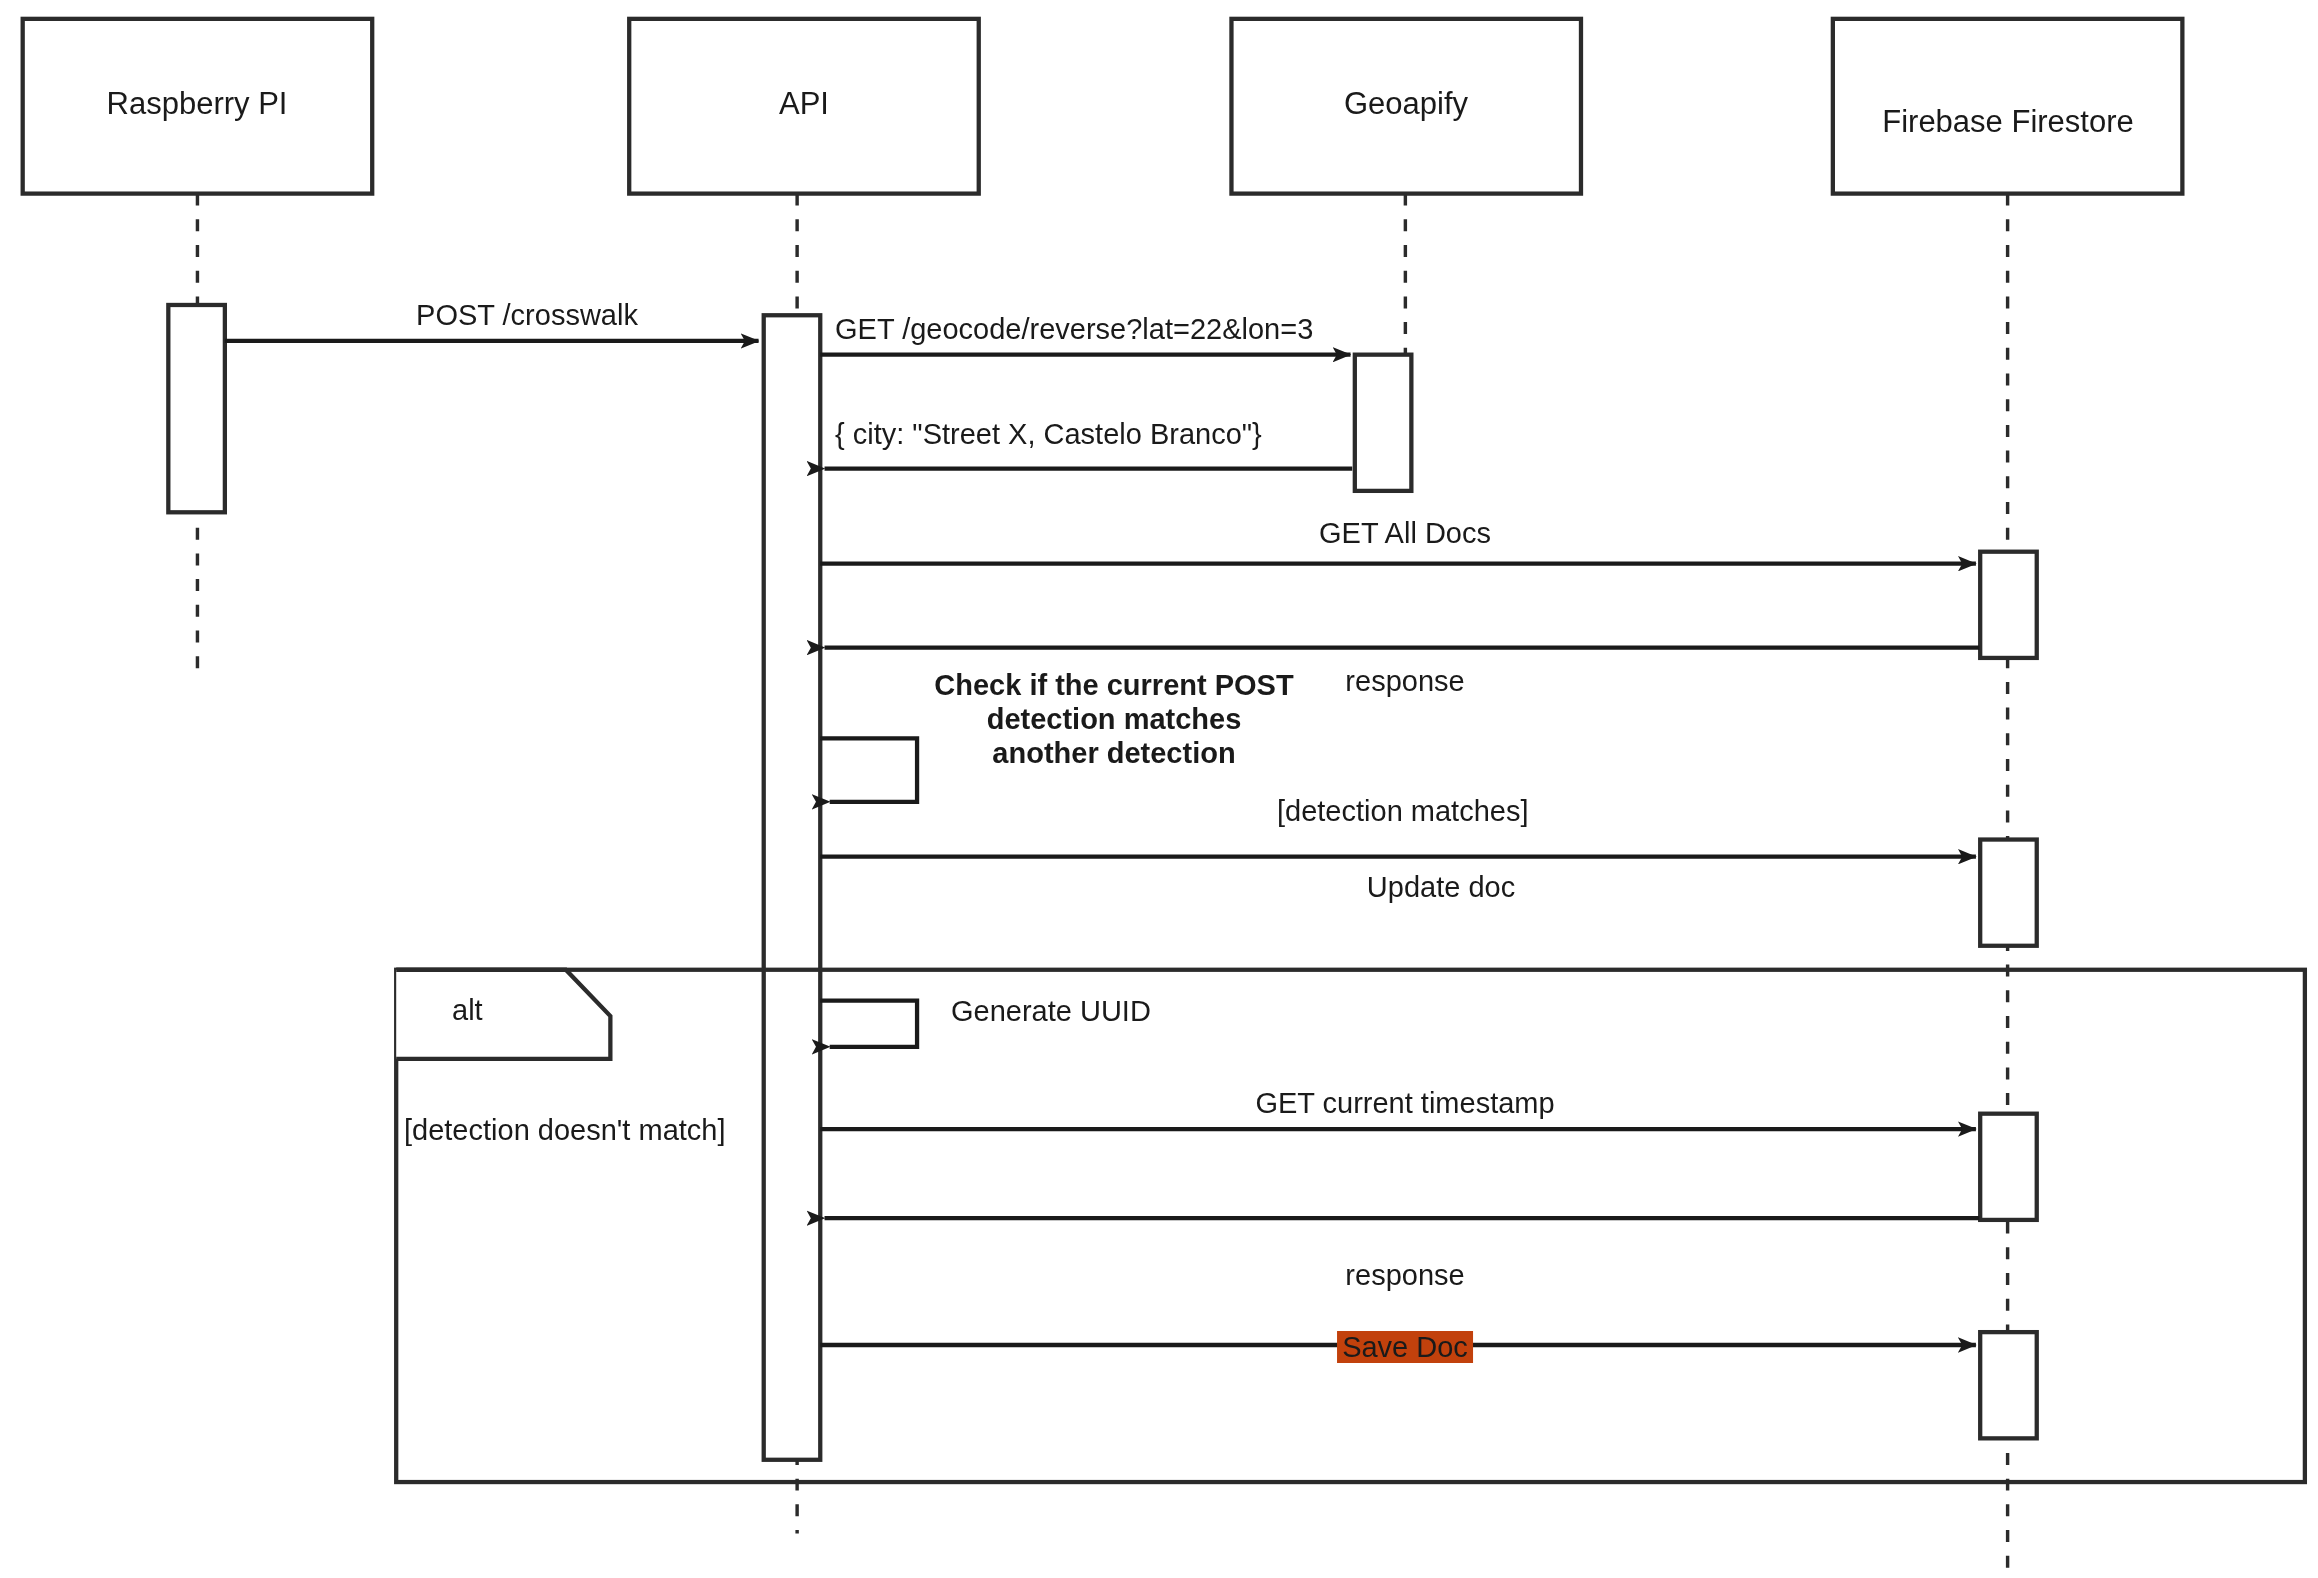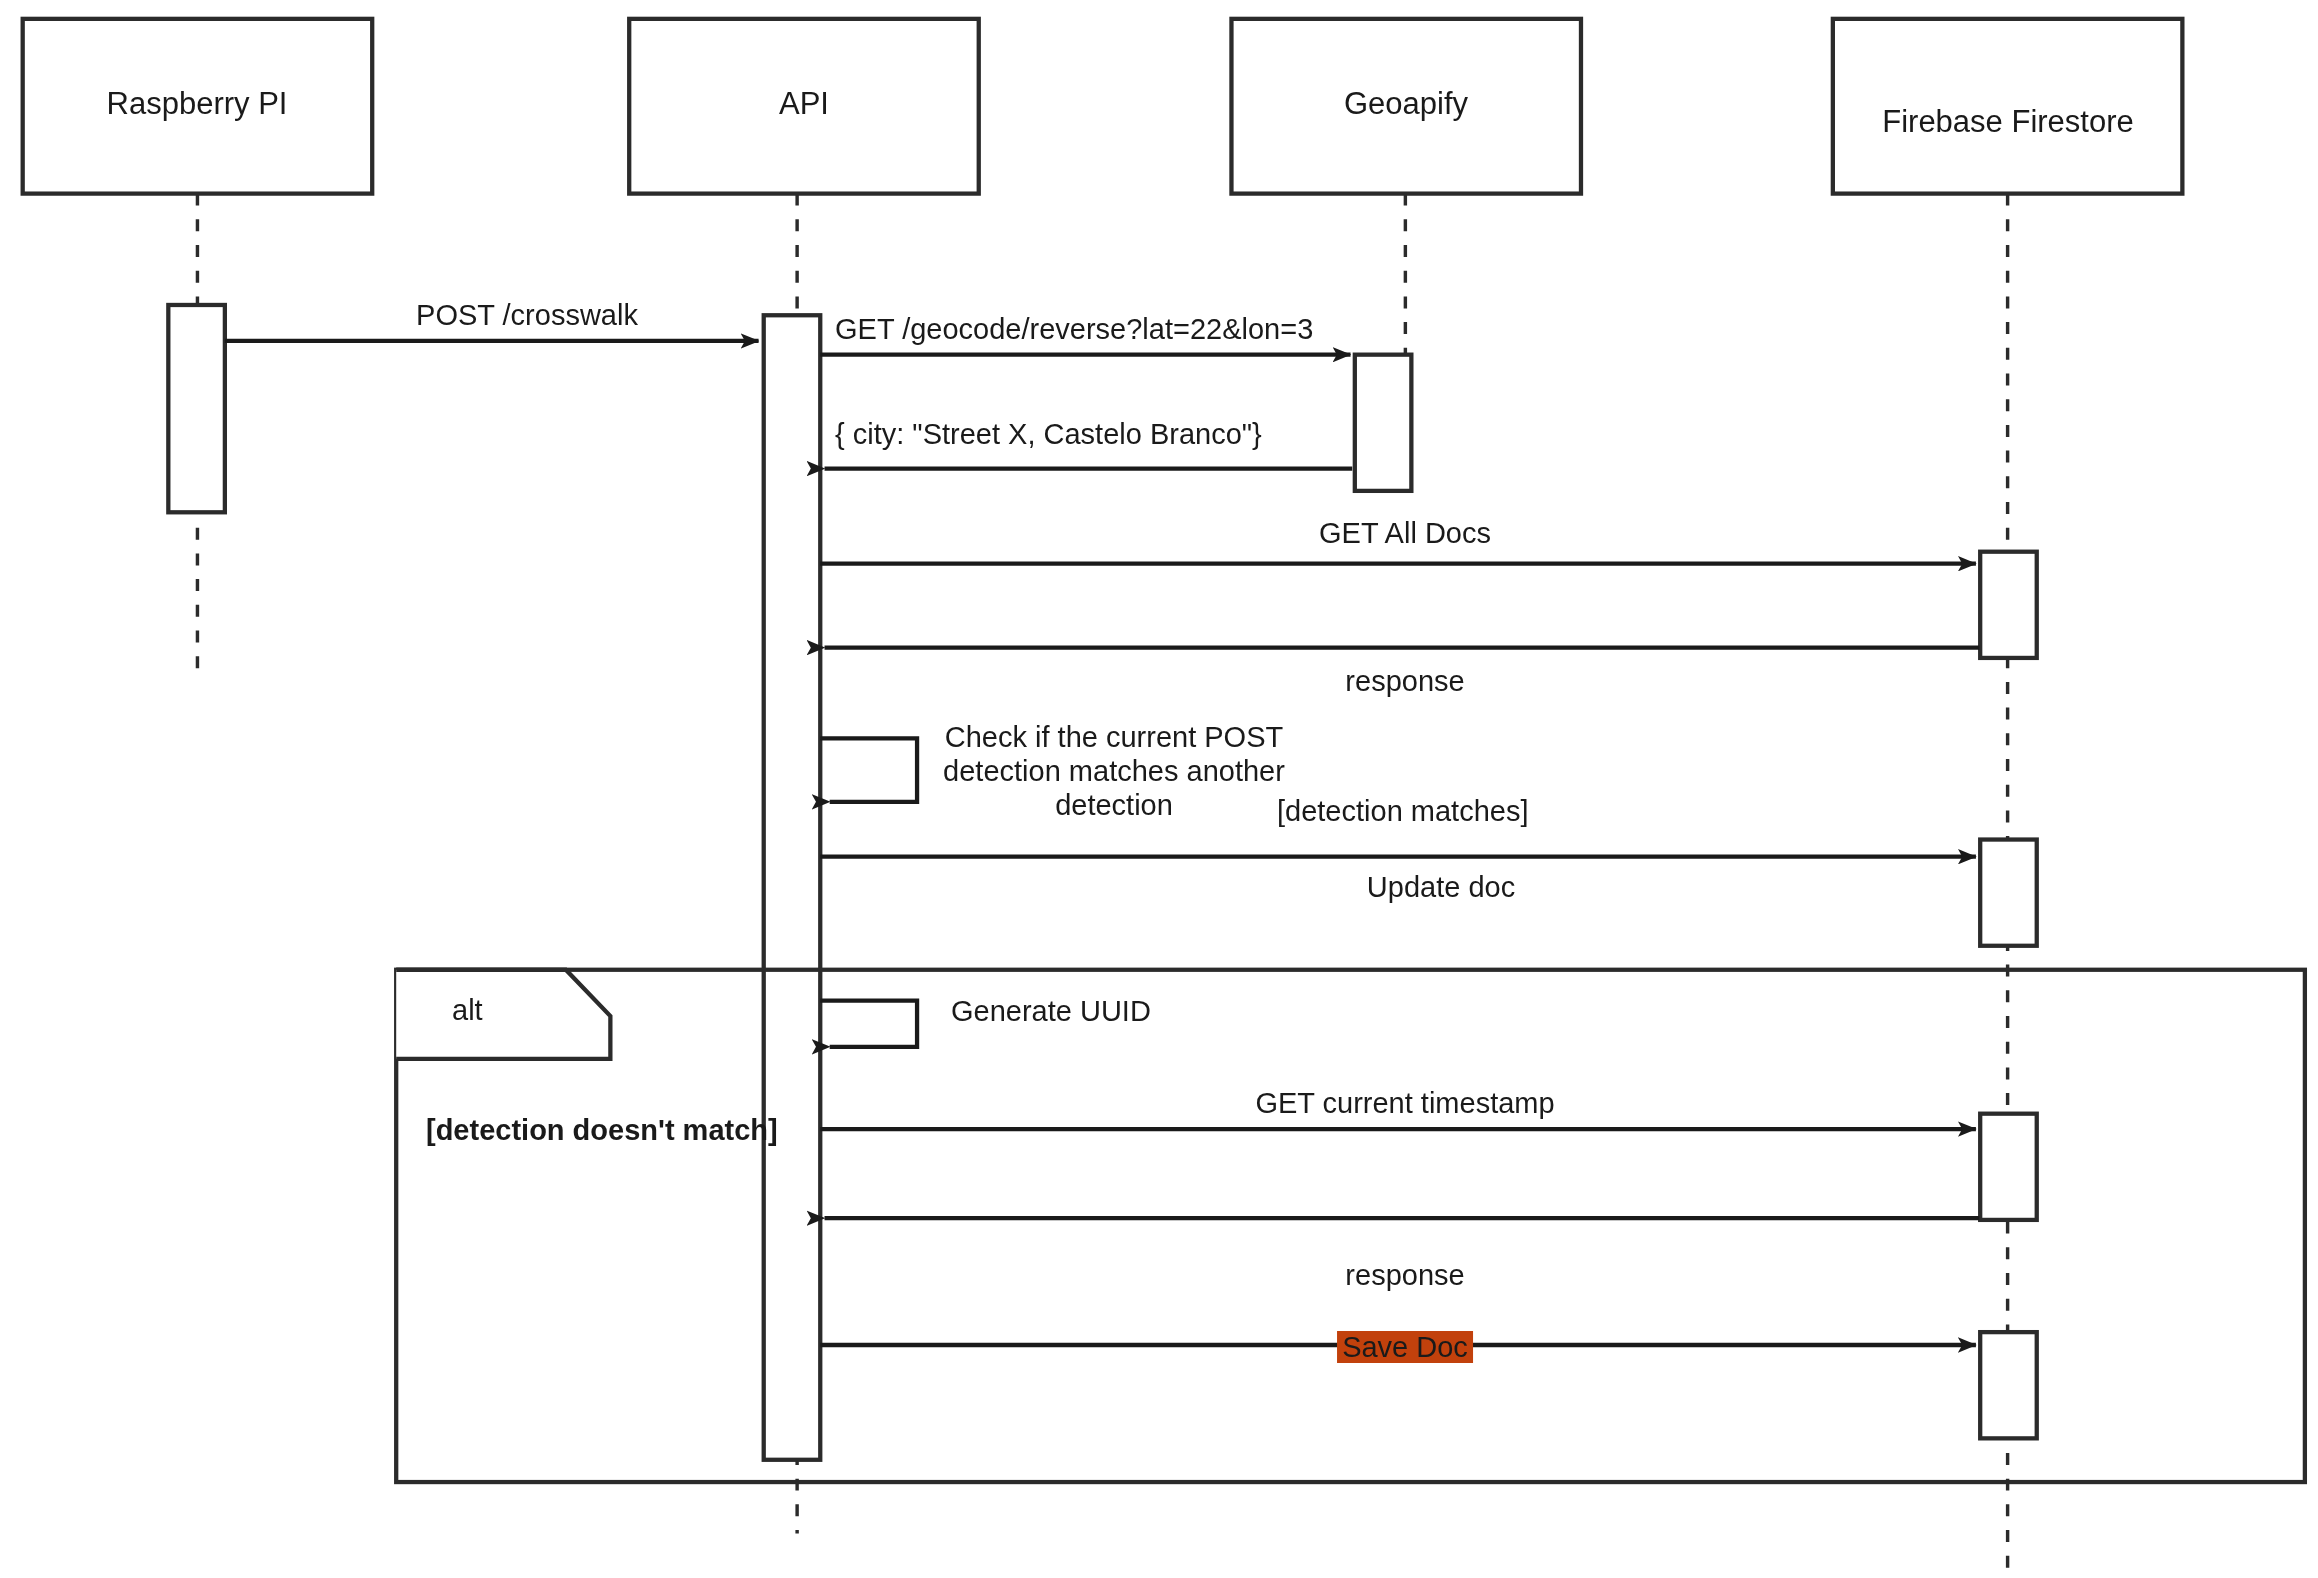--- a/index.html
+++ b/index.html
@@ -124,34 +124,34 @@
   <div class="mlabel center" style="left:497px;top:298px;margin-left:30px;">POST /crosswalk</div>
 
   <div class="mlabel" style="left:835px;top:312px;">GET /geocode/reverse?lat=22&amp;lon=3</div>
 
   <div class="mlabel" style="left:835px;top:417px;">{ city: "Street X, Castelo Branco"}</div>
 
   <div class="mlabel center" style="left:1405px;top:516px;">GET All Docs</div>
 
   <div class="mlabel center" style="left:1405px;top:664px;">response</div>
 
-  <div class="mlabel multiline" style="left:934px;top:720px;">Check if the current POST detection matches another detection</div>
+  <div class="mlabel multiline" style="left:934px;top:668px;font-weight:bold;">Check if the current POST detection matches another detection</div>
 
   <div class="guard" style="left:1277px;top:795px;">[detection matches]</div>
 
   <div class="mlabel center" style="left:1405px;top:870px;margin-left:36px;">Update doc</div>
 
   <div class="mlabel" style="left:951px;top:994px;">Generate UUID</div>
 
   <div class="mlabel center" style="left:1405px;top:1086px;">GET current timestamp</div>
 
   <div class="mlabel center" style="left:1405px;top:1258px;">response</div>
 
   <div class="mlabel center" style="left:1405px;top:1330px;">
     <span class="onlinebg">Save Doc</span>
   </div>
 
   <div class="altkw" style="left:452px;top:994px;">alt</div>
 
-  <div class="guard" style="left:426px;top:1114px;font-weight:bold;">[detection doesn't match]</div>
+  <div class="guard" style="left:404px;top:1114px;">[detection doesn't match]</div>
 
 </div>
 
 
 </body></html>

